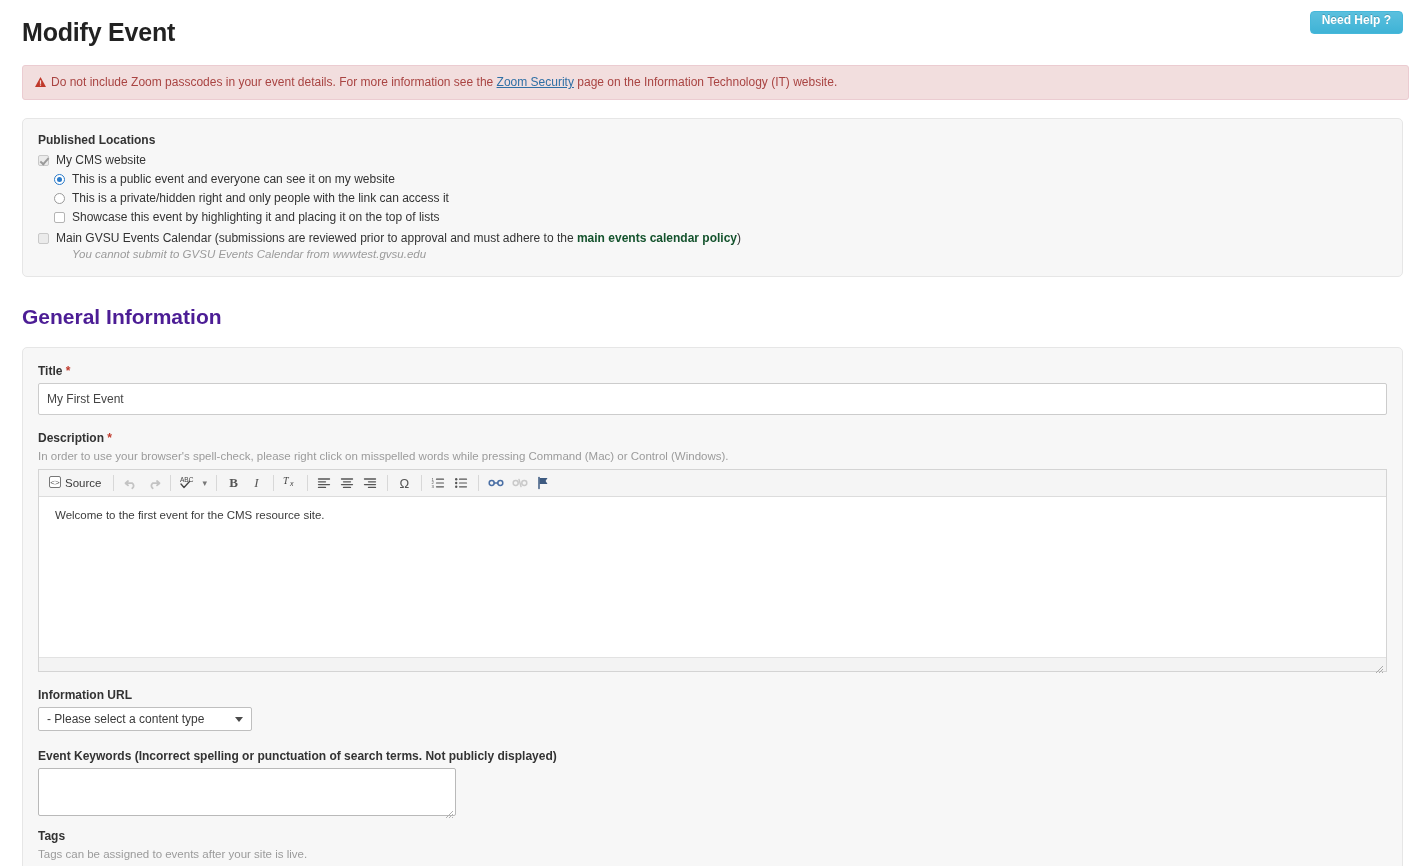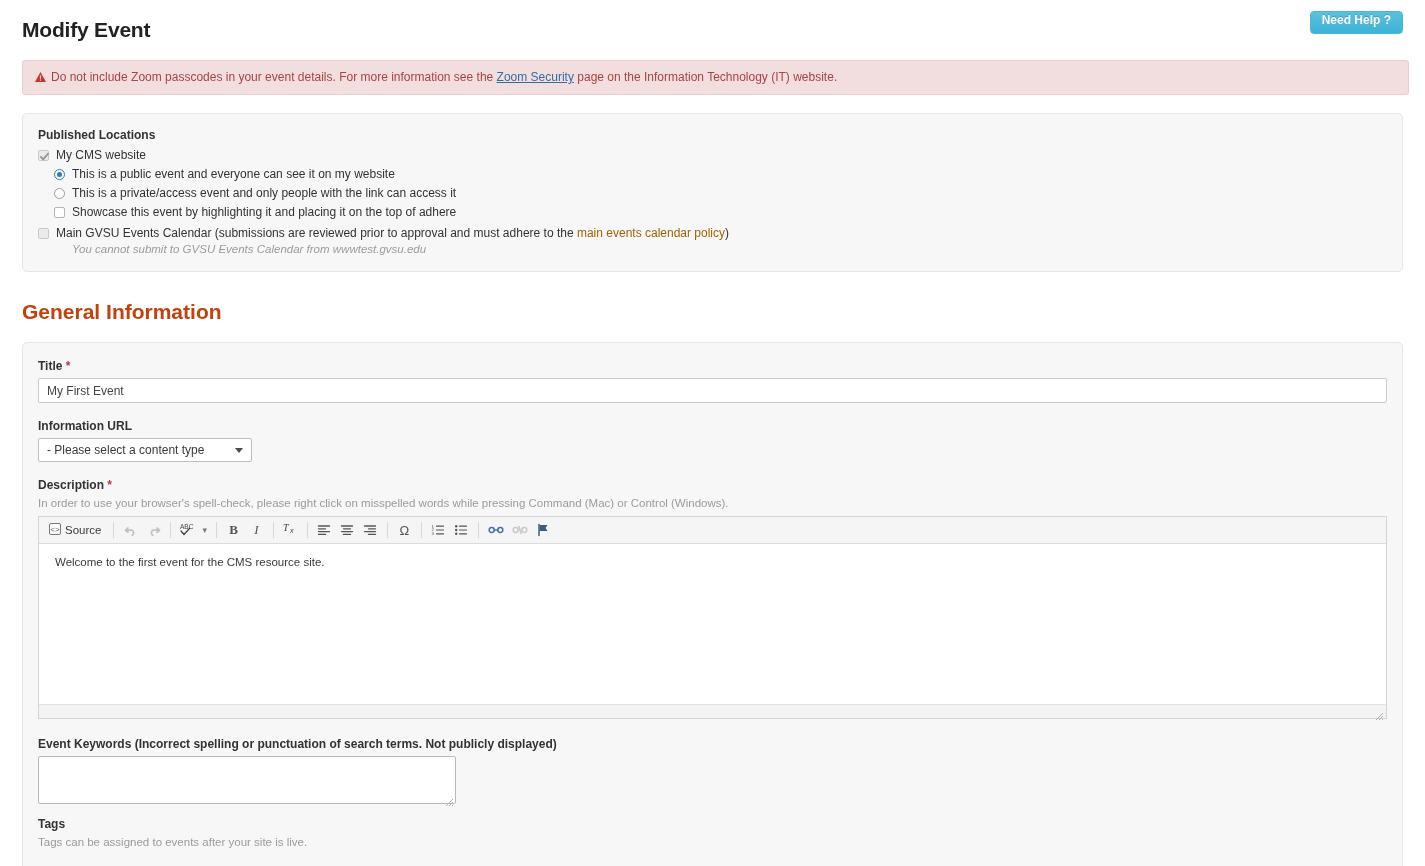--- a/index.html
+++ b/index.html
@@ -24,21 +24,21 @@
     padding: 2px 11px 6px 11px;
     line-height: 13px;
     cursor: pointer;
     text-shadow: 0 -1px 0 rgba(0,0,0,.2);
   }
 
   
   .page-title {
     margin: 0;
     padding: 18px 8px 0 22px;
-    font-size: 21px;
+    font-size: 25px;
     font-weight: bold;
     color: #222222;
     letter-spacing: -0.2px;
   }
 
   
   .alert {
     margin: 18px 16px 0 22px;
     background: #f2dede;
     border: 1px solid #ebccd1;
@@ -66,21 +66,21 @@
     background: #f7f7f7;
     border: 1px solid #e6e6e6;
     border-radius: 5px;
     padding: 14px 15px 16px 15px;
   }
 
   .section-title {
     margin: 28px 0 0 22px;
     font-size: 21px;
     font-weight: bold;
-    color: #c2410c;
+    color: #4c1d95;
   }
 
   
   .pl-head {
     font-size: 12px;
     font-weight: bold;
     color: #333333;
     margin-bottom: 6px;
   }
   .chk-row { display: flex; align-items: flex-start; font-size: 12px; line-height: 15px; margin-top: 4px; }
@@ -120,21 +120,21 @@
   }
   .radio.on { border-color: #2a7ac9; }
   .radio.on::after {
     content: "";
     position: absolute;
     left: 2px; top: 2px;
     width: 5px; height: 5px;
     border-radius: 50%;
     background: #2a7ac9;
   }
-  .link-plain { color: #a16207; text-decoration: none; }
+  .link-plain { color: #14532d; text-decoration: none; font-weight: bold; }
   .note-italic {
     font-size: 11.5px;
     font-style: italic;
     color: #9b9b9b;
     margin: 2px 0 0 34px;
   }
 
   
   .field-label {
     font-size: 12px;
@@ -144,21 +144,21 @@
   }
   .req { color: #c0392b; font-weight: bold; }
   .help-text {
     font-size: 11.5px;
     color: #9b9b9b;
     margin-bottom: 7px;
   }
   .text-input {
     display: block;
     width: 100%;
-    height: 25px;
+    height: 32px;
     border: 1px solid #cccccc;
     border-radius: 2px;
     background: #ffffff;
     font-family: "Liberation Sans", sans-serif;
     font-size: 12px;
     color: #444444;
     padding: 0 8px;
     outline: none;
   }
 
@@ -279,26 +279,26 @@
       <span class="lbl">My CMS website</span>
     </div>
 
     <div class="chk-row indent">
       <span class="radio on"></span>
       <span class="lbl">This is a public event and everyone can see it on my website</span>
     </div>
 
     <div class="chk-row indent">
       <span class="radio"></span>
-      <span class="lbl">This is a private/access event and only people with the link can access it</span>
+      <span class="lbl">This is a private/hidden right and only people with the link can access it</span>
     </div>
 
     <div class="chk-row indent">
       <span class="box"></span>
-      <span class="lbl">Showcase this event by highlighting it and placing it on the top of adhere</span>
+      <span class="lbl">Showcase this event by highlighting it and placing it on the top of lists</span>
     </div>
 
     <div class="chk-row" style="margin-top:6px;">
       <span class="box disabled"></span>
       <span class="lbl">
         <span>Main GVSU Events Calendar (submissions are reviewed prior to approval and must adhere to the</span>
         <a class="link-plain" href="#">main events calendar policy</a><span>)</span>
       </span>
     </div>
 
@@ -308,28 +308,20 @@
   <h2 class="section-title">General Information</h2>
 
   <div class="panel" style="padding:16px 15px 20px 15px;">
 
     <div>
       <div class="field-label">
         <span>Title</span>
         <span class="req">*</span>
       </div>
       <input class="text-input" type="text" value="My First Event" style="">
-    </div>
-
-    <div class="block" style="margin-top:16px;">
-      <div class="field-label">Information URL</div>
-      <div class="select-box">
-        <span>- Please select a content type</span>
-        <span class="caret"></span>
-      </div>
     </div>
 
     <div class="block" style="margin-top:16px;">
       <div class="field-label">
         <span>Description</span>
         <span class="req">*</span>
       </div>
       <div class="help-text">In order to use your browser's spell-check, please right click on misspelled words while pressing Command (Mac) or Control (Windows).</div>
 
       <div class="editor">
@@ -495,20 +487,28 @@
           <span class="resize-grip">
             <svg width="10" height="10" viewBox="0 0 10 10">
                 <g stroke="#aaaaaa" stroke-width="1">
                   <path d="M9 2 L2 9"></path>
                   <path d="M9 5 L5 9"></path>
                   <path d="M9 8 L8 9"></path>
                 </g>
               </svg>
           </span>
         </div>
+      </div>
+    </div>
+
+    <div class="block" style="margin-top:16px;">
+      <div class="field-label">Information URL</div>
+      <div class="select-box">
+        <span>- Please select a content type</span>
+        <span class="caret"></span>
       </div>
     </div>
 
     <div class="block" style="margin-top:18px;">
       <div class="field-label">Event Keywords (Incorrect spelling or punctuation of search terms. Not publicly displayed)</div>
       <div class="keywords-area">
         <span class="resize-grip">
           <svg width="10" height="10" viewBox="0 0 10 10">
               <g stroke="#b0b0b0" stroke-width="1">
                 <path d="M9 2 L2 9"></path>

